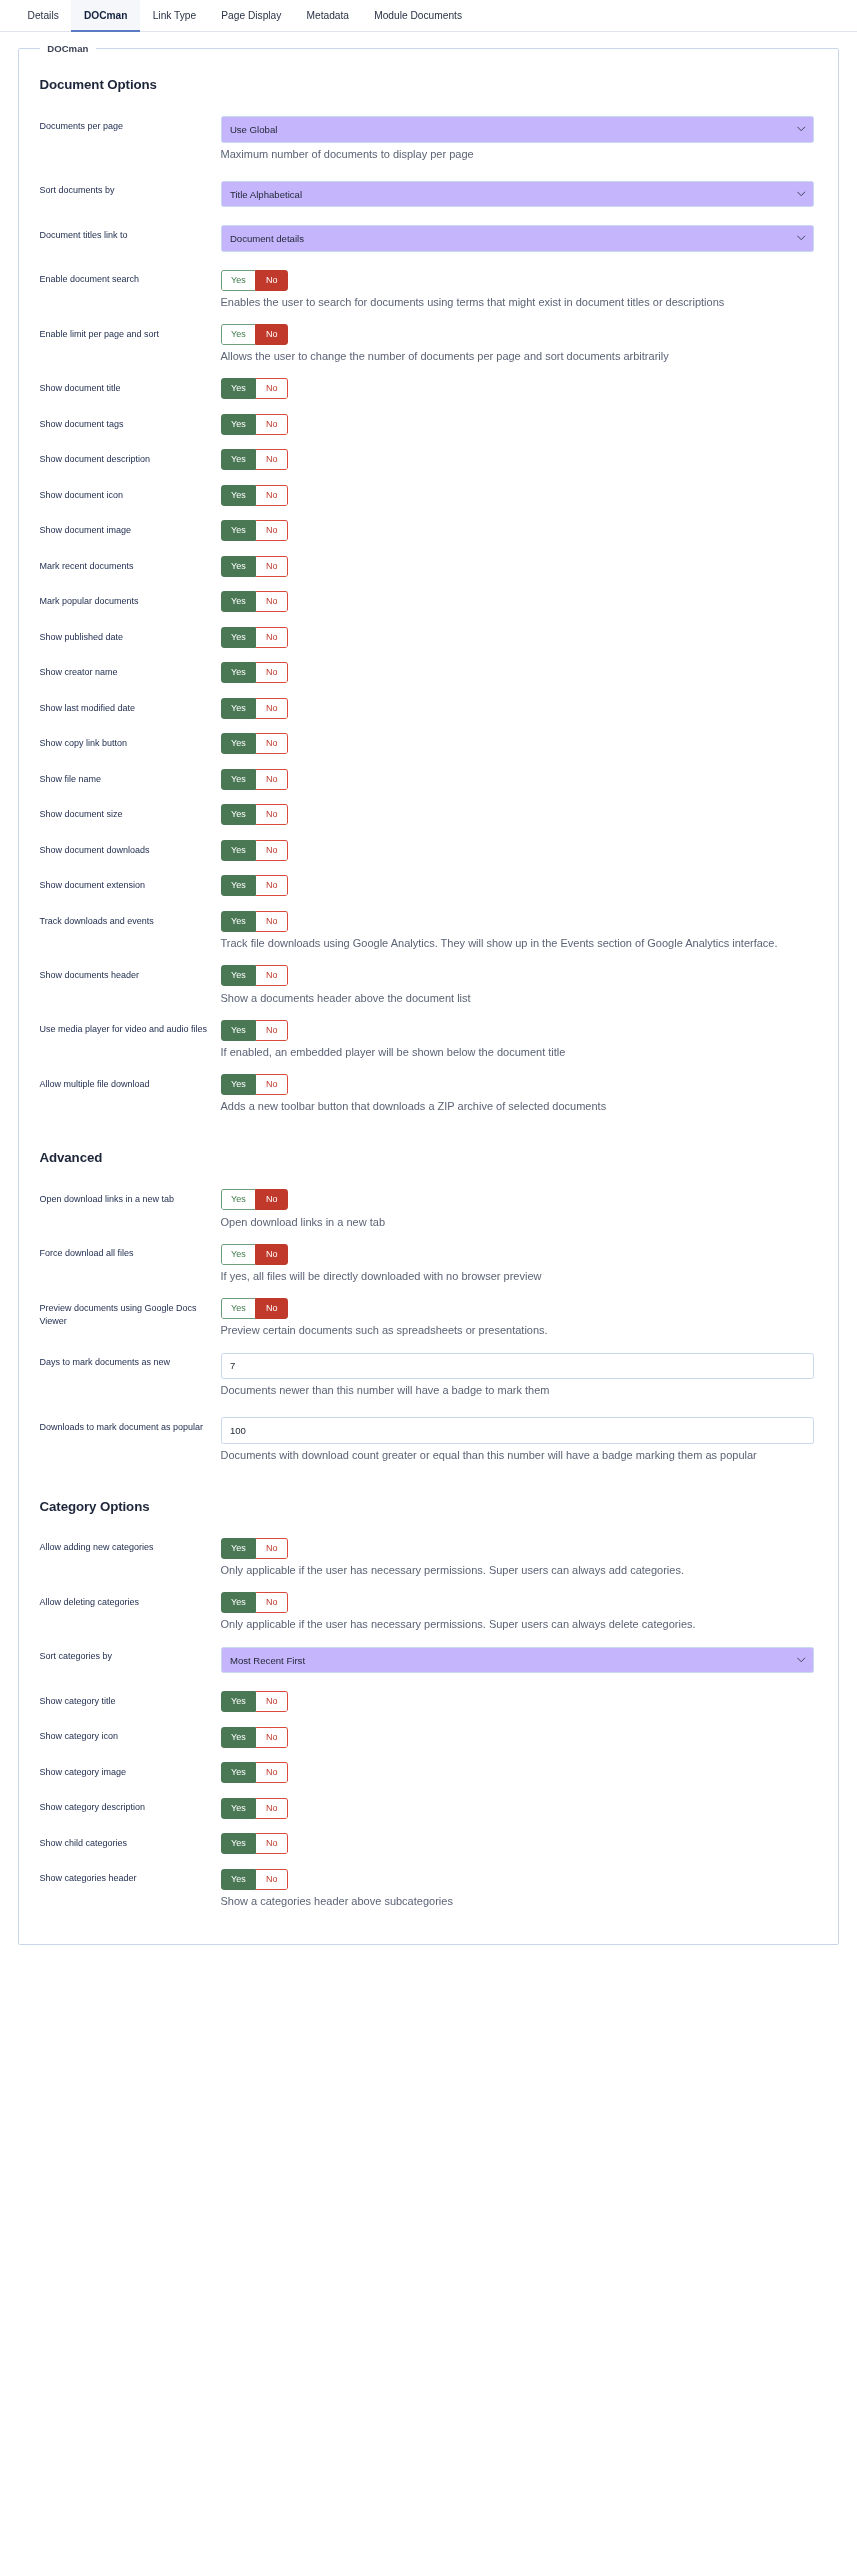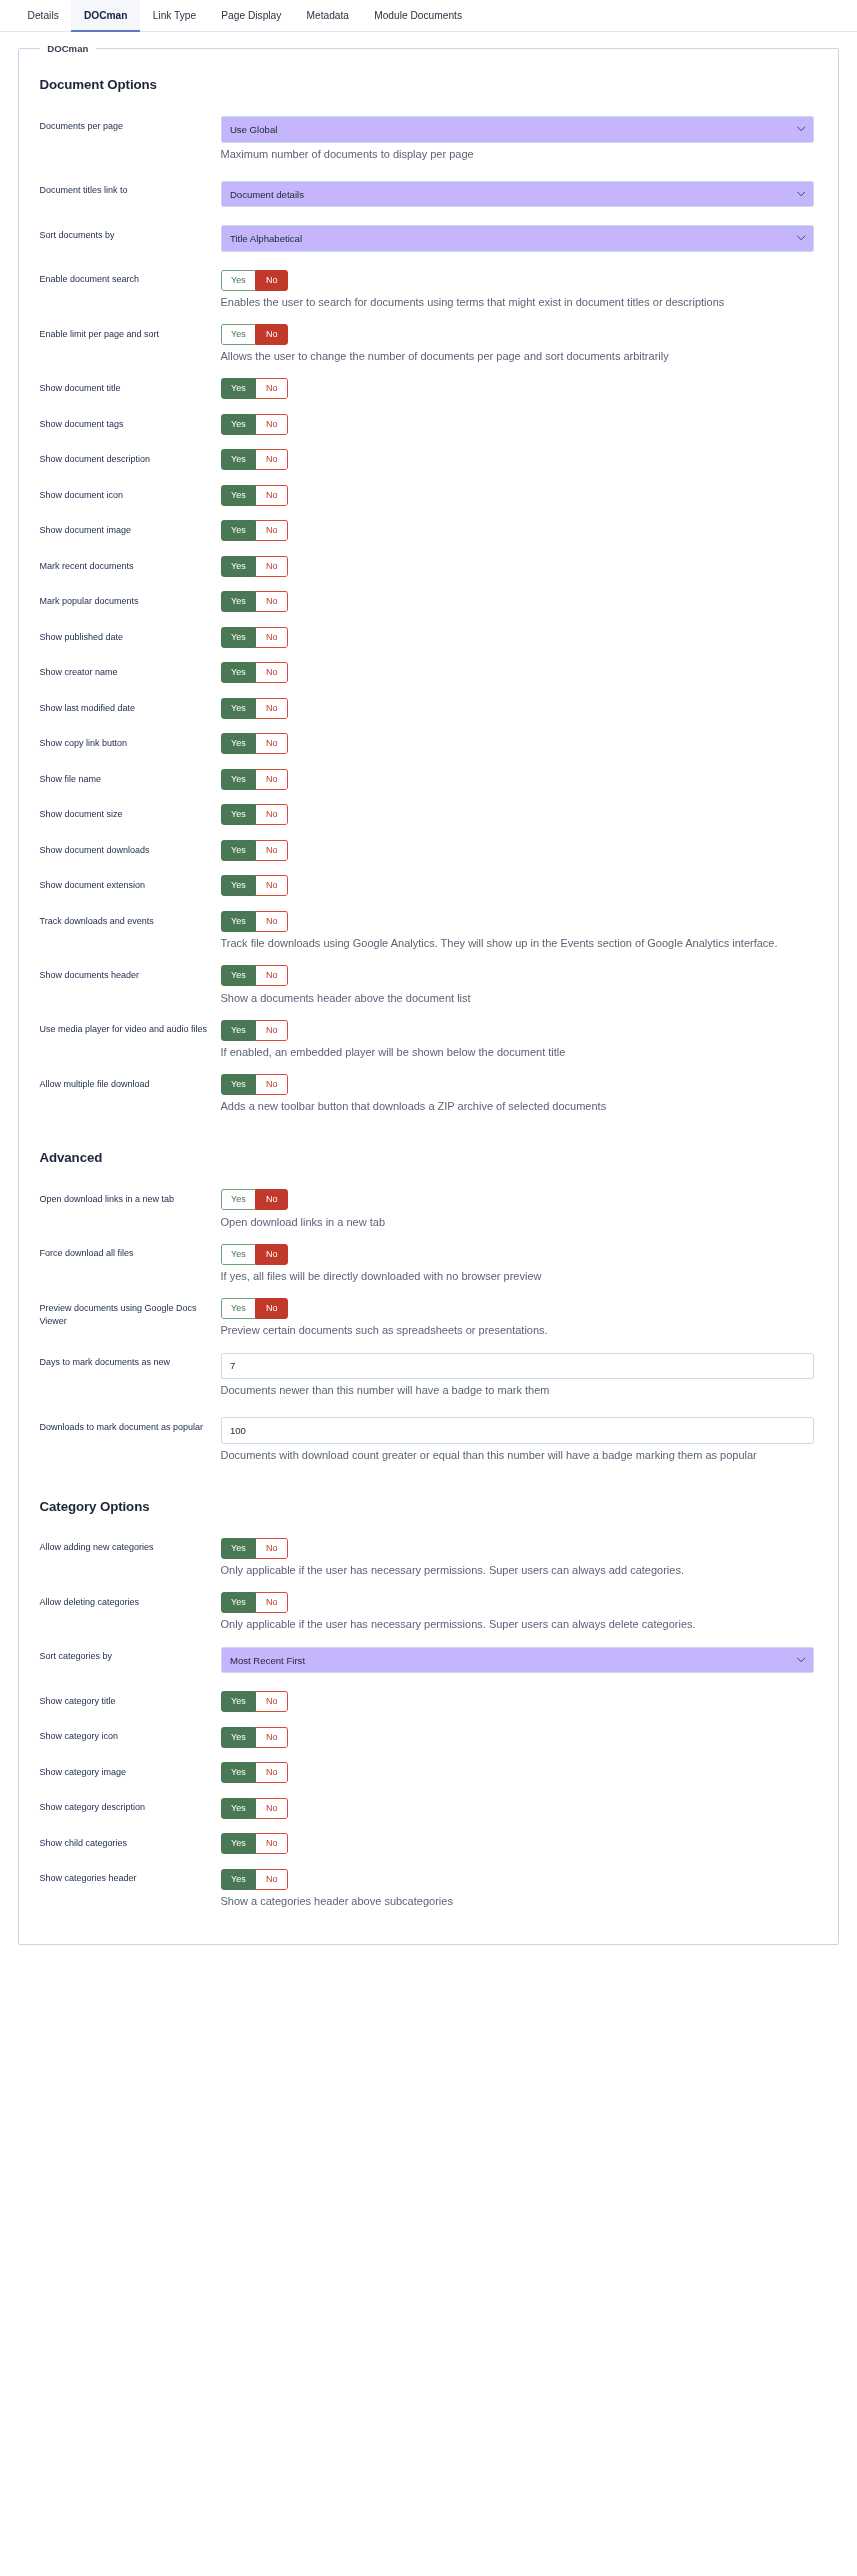--- a/index.html
+++ b/index.html
@@ -233,33 +233,33 @@
           <div class="control">
             <div class="select-box"><select><option>Use Global</option></select><span class="chev">
                 <svg viewBox="0 0 14 9" width="8.4" height="5.4" aria-hidden="true">
                   <path d="M1 1.2 L7 7.4 L13 1.2" fill="none" stroke="currentColor" stroke-width="1.6" stroke-linecap="round" stroke-linejoin="round"></path>
                 </svg>
               </span></div>
             <div class="help">Maximum number of documents to display per page</div>
           </div>
         </div>
         <div class="row select-row">
-          <div class="label">Document titles link to</div>
+          <div class="label">Sort documents by</div>
           <div class="control">
-            <div class="select-box"><select><option>Document details</option></select><span class="chev">
+            <div class="select-box"><select><option>Title Alphabetical</option></select><span class="chev">
                 <svg viewBox="0 0 14 9" width="8.4" height="5.4" aria-hidden="true">
                   <path d="M1 1.2 L7 7.4 L13 1.2" fill="none" stroke="currentColor" stroke-width="1.6" stroke-linecap="round" stroke-linejoin="round"></path>
                 </svg>
               </span></div>
           </div>
         </div>
         <div class="row select-row">
-          <div class="label">Sort documents by</div>
+          <div class="label">Document titles link to</div>
           <div class="control">
-            <div class="select-box"><select><option>Title Alphabetical</option></select><span class="chev">
+            <div class="select-box"><select><option>Document details</option></select><span class="chev">
                 <svg viewBox="0 0 14 9" width="8.4" height="5.4" aria-hidden="true">
                   <path d="M1 1.2 L7 7.4 L13 1.2" fill="none" stroke="currentColor" stroke-width="1.6" stroke-linecap="round" stroke-linejoin="round"></path>
                 </svg>
               </span></div>
           </div>
         </div>
         <div class="row toggle-row with-help">
           <div class="label">Enable document search</div>
           <div class="control"><div class="yesno off">
               <span class="btn yes">Yes</span>

